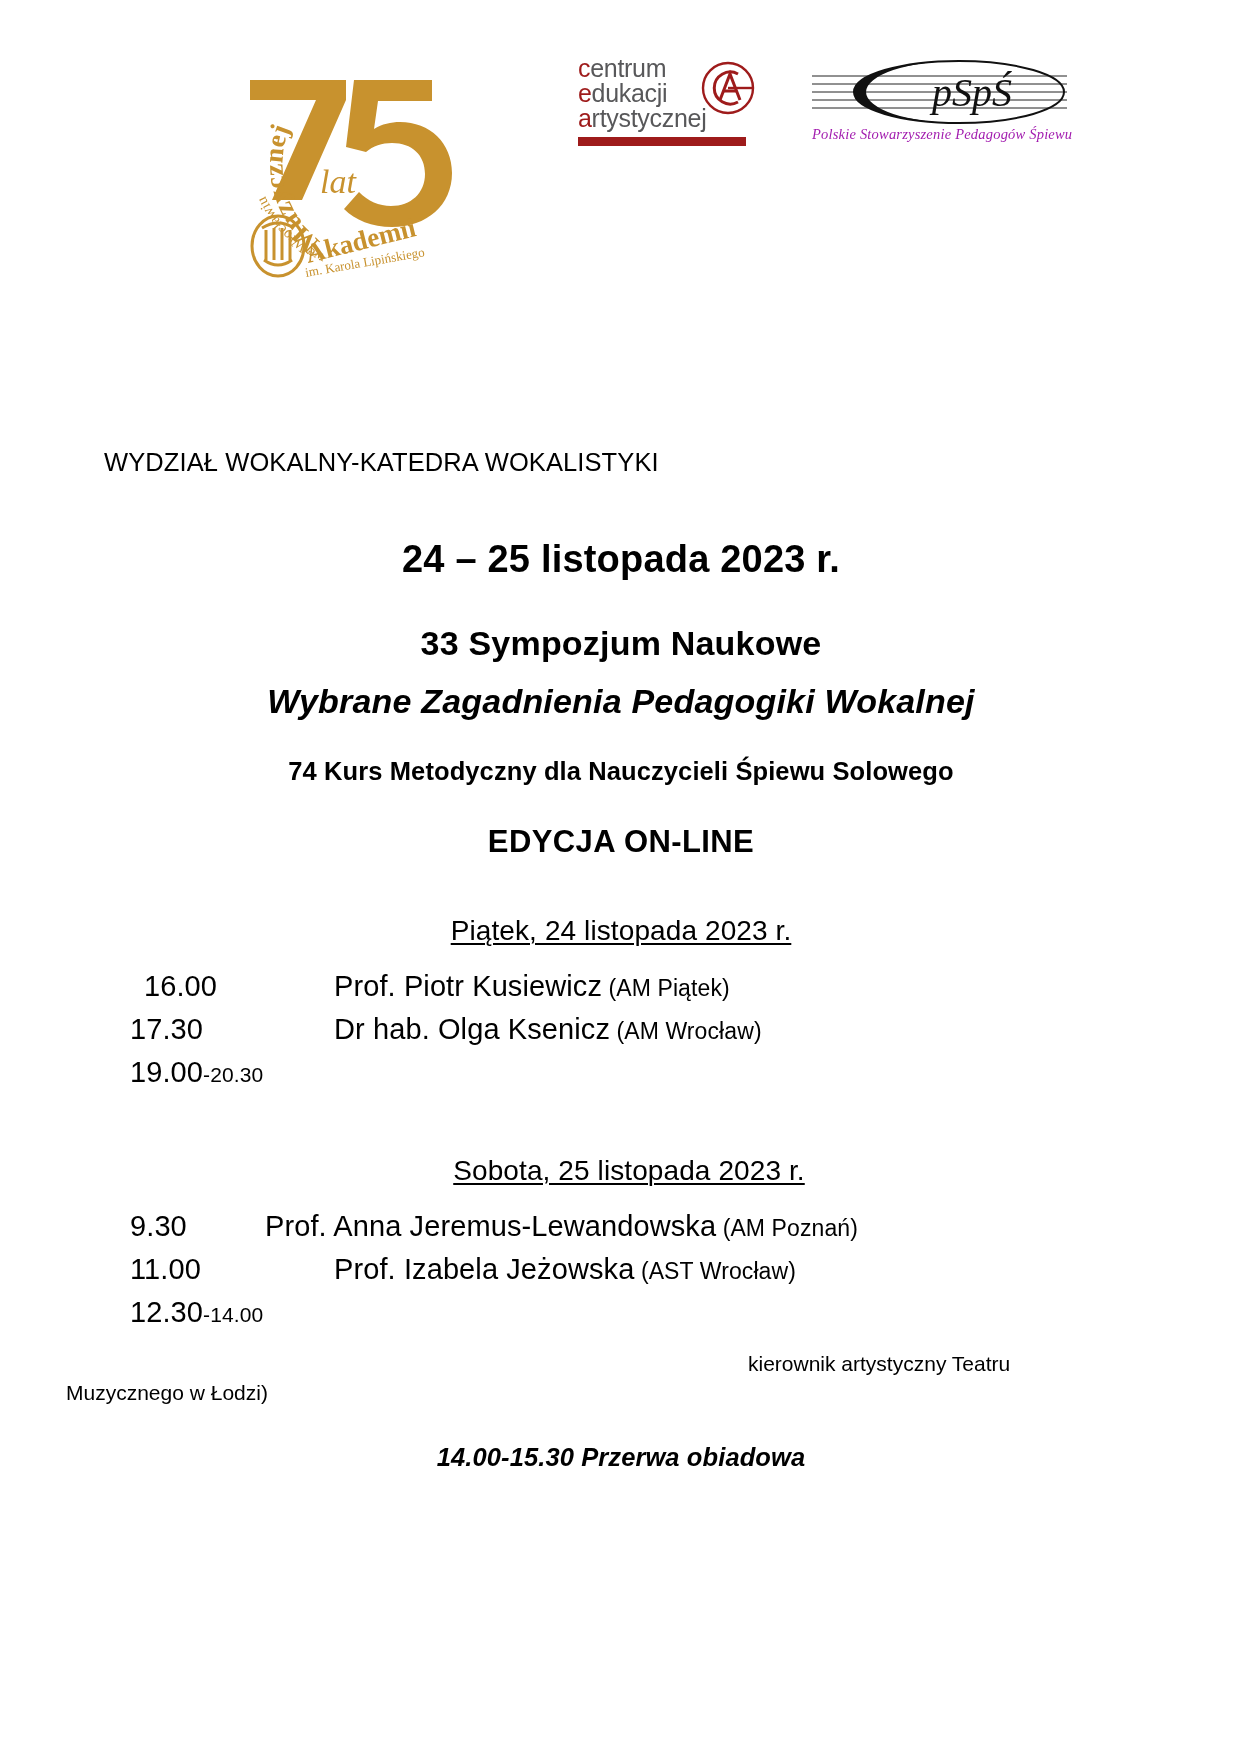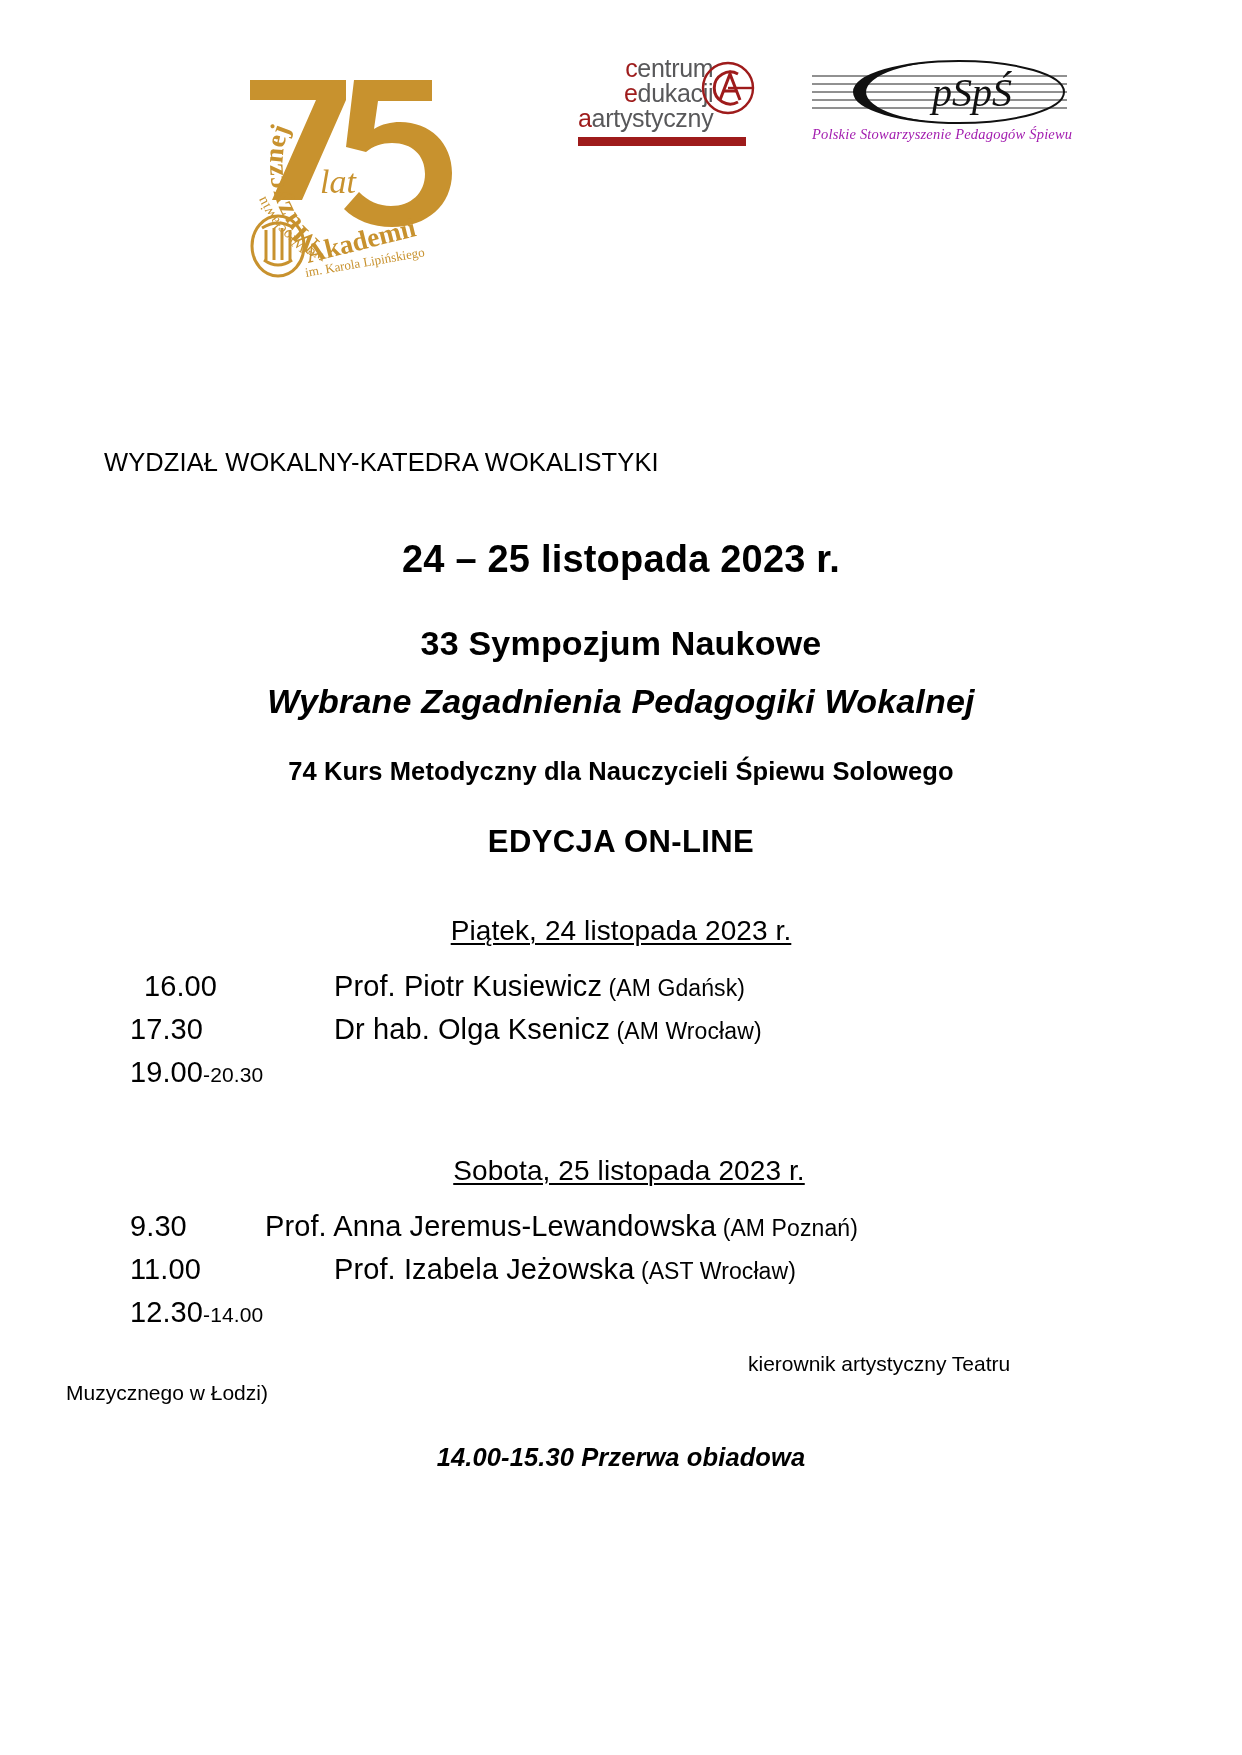--- a/index.html
+++ b/index.html
@@ -45,21 +45,20 @@
   }
   .cea-lines {
     position: absolute;
     left: 0; top: 0;
     font-family: "Liberation Sans", sans-serif;
     font-size: 25px;
     line-height: 25px;
     letter-spacing: -0.3px;
     color: #58585a;
     font-weight: 400;
-    text-align: right;
   }
   .cea-lines .c1 { color: #9e1b1b; }
   .cea-bar {
     position: absolute;
     left: 0;
     top: 81px;
     width: 168px;
     height: 9px;
     background: #9e1b1b;
   }
@@ -257,21 +256,21 @@
         <line x1="54" y1="172" x2="54" y2="202"></line>
         <path d="M28 202 q14 10 28 0"></path>
       </g>
     </svg>
   </div>
 
   <div class="logo-cea">
     <div class="cea-lines">
       <div><span class="c1">c</span><span>entrum</span></div>
       <div><span class="c1">e</span><span>dukacji</span></div>
-      <div><span class="c1">a</span><span>artystyczny</span></div>
+      <div><span class="c1">a</span><span>rtystycznej</span></div>
     </div>
     <div class="cea-mark">
       <svg width="60" height="60" viewBox="0 0 60 60" xmlns="http://www.w3.org/2000/svg">
         <circle cx="30" cy="30" r="25" fill="none" stroke="#9E1B1B" stroke-width="2.4"></circle>
         <path d="M40 16 a16 16 0 1 0 0 28" fill="none" stroke="#9E1B1B" stroke-width="3"></path>
         <path d="M22 42 L32 16 L42 42" fill="none" stroke="#9E1B1B" stroke-width="3"></path>
         <line x1="26" y1="33" x2="38" y2="33" stroke="#9E1B1B" stroke-width="3"></line>
         <line x1="30" y1="30" x2="54" y2="30" stroke="#9E1B1B" stroke-width="2.4"></line>
       </svg>
     </div>
@@ -304,21 +303,21 @@
   <div class="center-block symp-subtitle">Wybrane Zagadnienia Pedagogiki Wokalnej</div>
   <div class="center-block course-line">74 Kurs Metodyczny dla Nauczycieli Śpiewu Solowego</div>
   <div class="center-block edition-line">EDYCJA ON-LINE</div>
 
   <div class="day-head day1-head">
     <span class="u">Piątek, 24 listopada 2023 r.</span>
   </div>
   <div class="sched sched-1">
       <div class="row">
         <div class="time" style="left: 144px;">16.00</div>
-        <div class="who" style="left: 334px;">Prof. Piotr Kusiewicz<span class="inst"> (AM Gdańsk)</span></div>
+        <div class="who" style="left: 334px;">Prof. Piotr Kusiewicz<span class="inst"> (AM Piątek)</span></div>
       </div>
       <div class="row">
         <div class="time" style="left: 130px;">17.30</div>
         <div class="who" style="left: 334px;">Dr hab. Olga Ksenicz<span class="inst"> (AM Wrocław)</span></div>
       </div>
       <div class="row">
         <div class="time" style="left: 130px;">19.00<span class="sub">-20.30</span></div>
       </div>
     </div>
 

